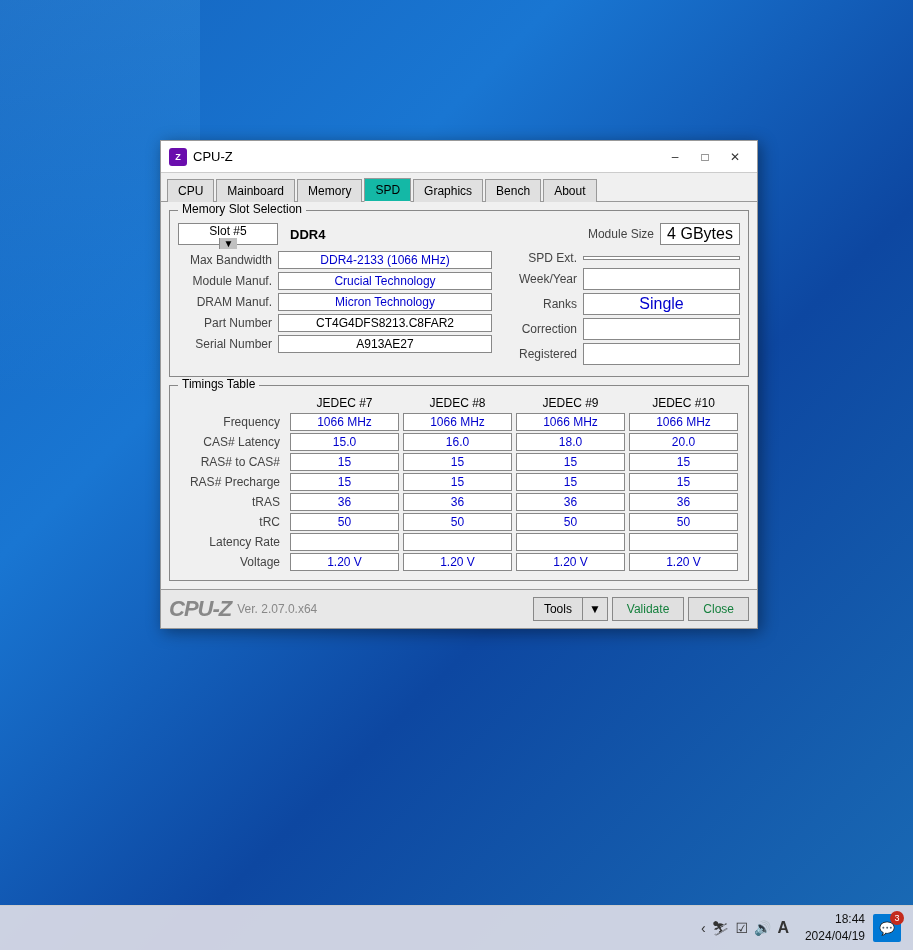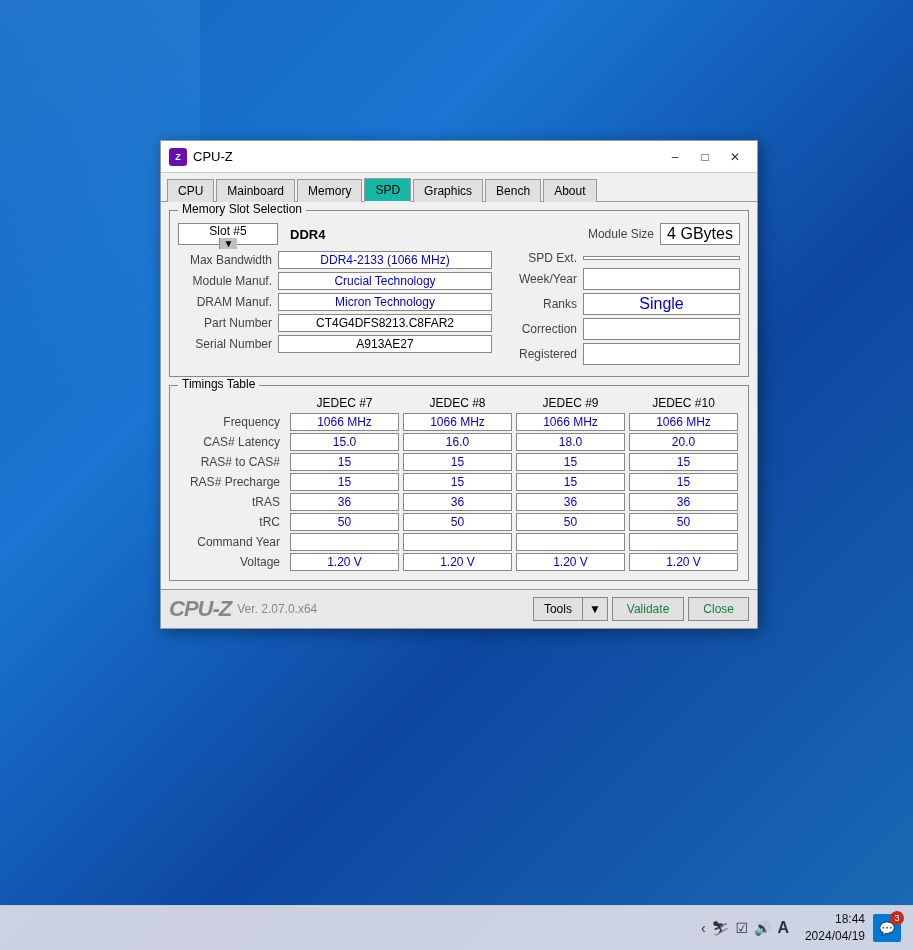--- a/index.html
+++ b/index.html
@@ -567,21 +567,21 @@
                 <span class="timing-val">50</span>
               </td>
               <td>
                 <span class="timing-val">50</span>
               </td>
               <td>
                 <span class="timing-val">50</span>
               </td>
             </tr>
             <tr>
-              <td class="row-label">Command Year</td>
+              <td class="row-label">Latency Rate</td>
               <td>
                 <span class="timing-val">&nbsp;</span>
               </td>
               <td>
                 <span class="timing-val">&nbsp;</span>
               </td>
               <td>
                 <span class="timing-val">&nbsp;</span>
               </td>
               <td>

